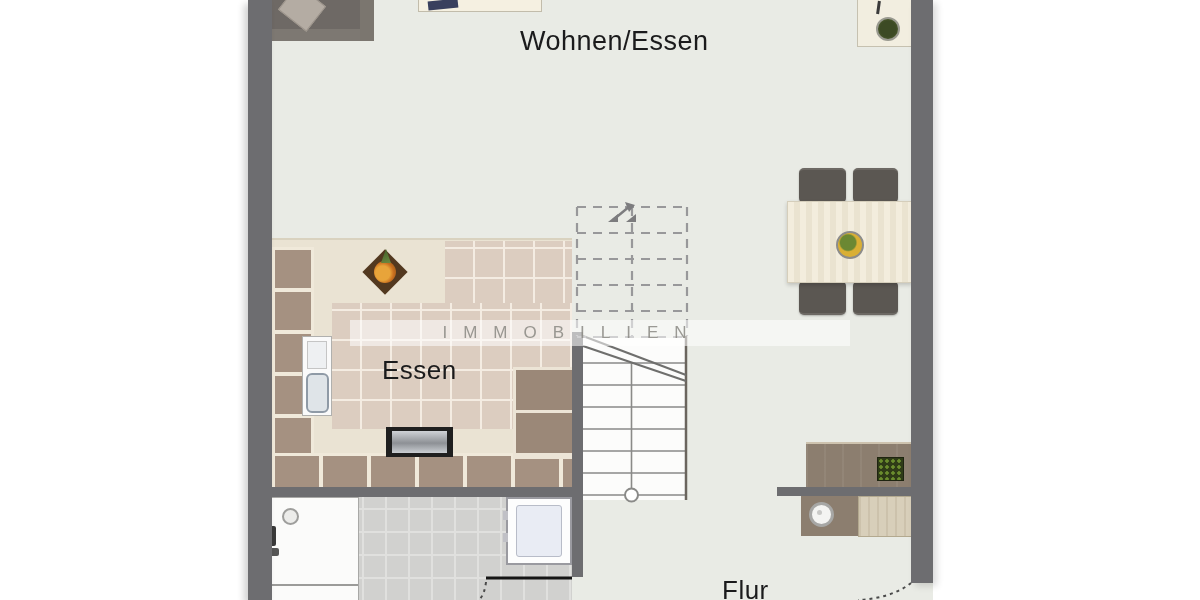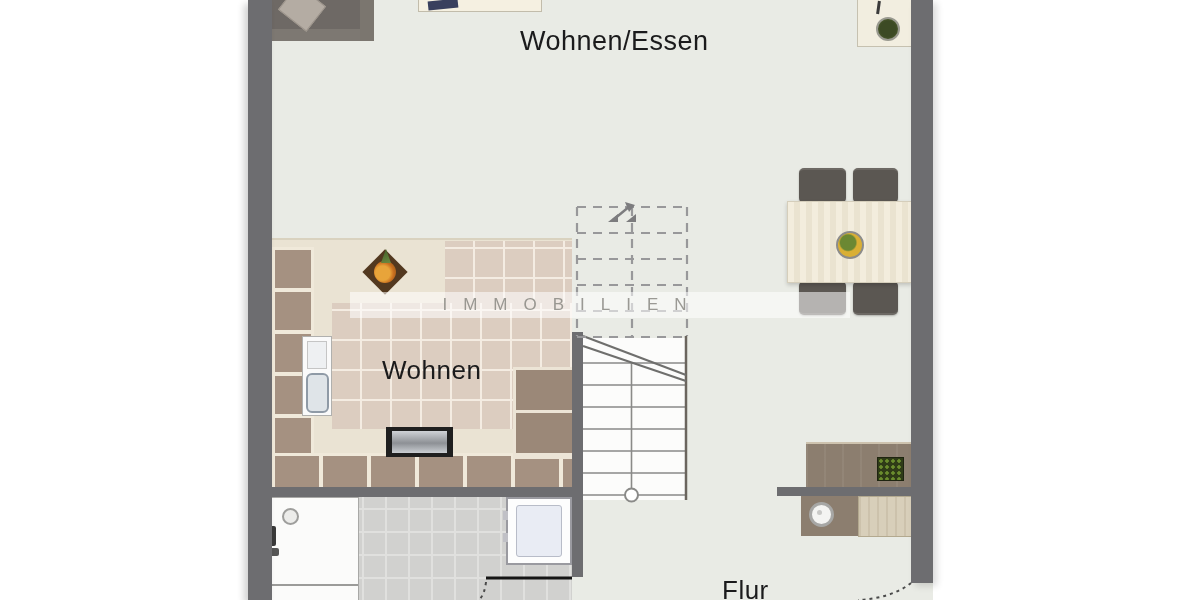--- a/index.html
+++ b/index.html
@@ -96,21 +96,21 @@
 
   
   .room-label{z-index:20;color:#1b1b1c;font-weight:500;letter-spacing:0.5px;}
   #label-living{left:512px;top:26px;font-size:27px;margin-left:8px;}
   #label-kitchen{left:382px;top:355px;font-size:26px;}
   #label-hall{left:722px;top:575px;font-size:26px;}
 
   
   #watermark-name{left:340px;top:251px;z-index:30;font-family:"Liberation Serif",serif;font-size:54px;
     letter-spacing:3px;color:rgba(255,255,255,0.55);white-space:nowrap;font-weight:400;}
-  #watermark-band{left:350px;top:292px;width:500px;height:26px;z-index:30;background:rgba(255,255,255,0.55);
+  #watermark-band{left:350px;top:320px;width:500px;height:26px;z-index:30;background:rgba(255,255,255,0.55);
     display:flex;align-items:center;justify-content:center;padding-right:55px;box-sizing:border-box;}
   #watermark-division{font-size:17px;letter-spacing:16px;color:rgba(138,136,130,0.85);font-weight:400;}
 </style>
 </head>
 <body>
 
 <div id="canvas">
 
   <div class="abs" id="interior-floor"></div>
 
@@ -220,20 +220,20 @@
       <polygon points="608,222 618,214 618,222" stroke="none"></polygon>
       <polygon points="626,222 636,214 636,222" stroke="none"></polygon>
     </g>
 
     <line x1="486" y1="578" x2="572" y2="578" stroke="#151515" stroke-width="3"></line>
     <path d="M 486 582 C 485 590 483 596 479 600" stroke="#4a4a4a" stroke-width="2" stroke-dasharray="3 4" fill="none"></path>
     <path d="M 911 583 C 897 594 878 599 858 600" stroke="#4a4a4a" stroke-width="2" stroke-dasharray="3 4" fill="none"></path>
   </svg>
 
   <div class="abs room-label" id="label-living">Wohnen/Essen</div>
-  <div class="abs room-label" id="label-kitchen">Wohnen</div>
+  <div class="abs room-label" id="label-kitchen">Essen</div>
   <div class="abs room-label" id="label-hall">Flur</div>
 
   <div class="abs" id="watermark-band">
     <span id="watermark-division">IMMOBILIEN</span>
   </div>
 
 </div>
 
 </body></html>

